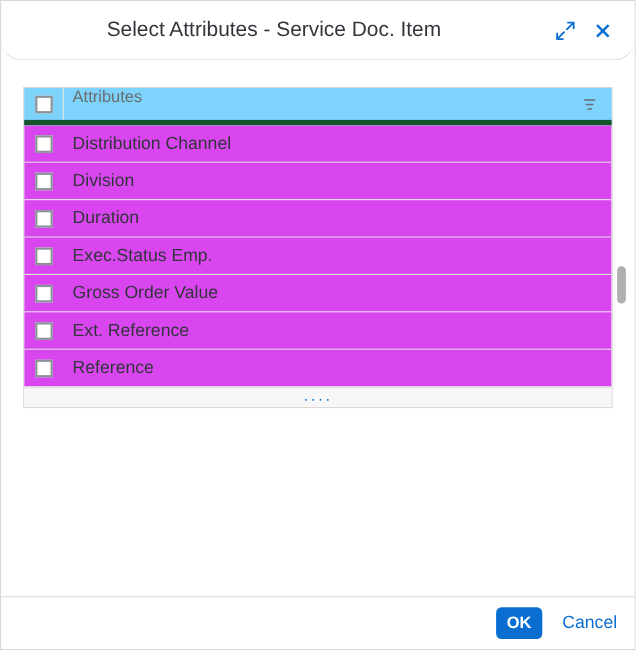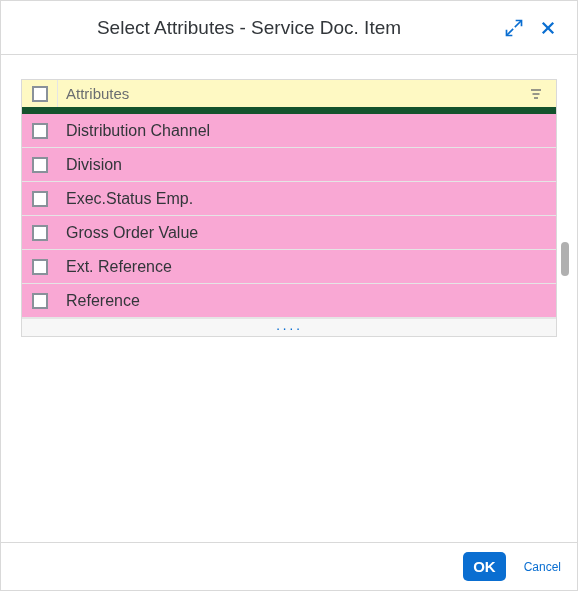--- a/index.html
+++ b/index.html
@@ -1,36 +1,36 @@
 <!DOCTYPE html>
 <html><head>
 <meta charset="utf-8">
 <style>
   * { box-sizing: border-box; margin:0; padding:0; }
   html,body { width:578px; height:591px; font-family: Arial, Helvetica, sans-serif; background:#fff; color:#32363a; overflow:hidden; }
   .dialog { width:578px; height:591px; display:flex; flex-direction:column; border:1px solid #d9d9d9; background:#fff; }
-  .titlebar { height:54px; display:flex; align-items:center; border-bottom:1px solid #d9d9d9; padding:0 12px 0 0; }
+  .titlebar { height:54px; display:flex; align-items:center; border-bottom:1px solid #d9d9d9; padding:0 12px 0 0;border-radius:19px; }
   .titlebar .title { flex:1; text-align:center; font-size:19px; color:#32363a; }
   .titlebar .icon-btn { width:34px; height:34px; display:flex; align-items:center; justify-content:center; cursor:pointer; color:#0a6ed1; }
   .content { flex:1; padding:24px 20px 8px 20px; overflow:hidden; display:flex; flex-direction:column; }
   .section-title { font-size:21px; color:#32363a; margin:0 0 16px 20px; }
   .table-wrap { border:1px solid #d9d9d9; display:flex; flex-direction:column; min-height:0; position:relative; }
-  .header-row { display:flex; align-items:center; height:34px; background:#fef9c3; border-bottom:7px solid #14532d; }
+  .header-row { display:flex; height:34px; background:#7dd3fc; border-bottom:5px solid #14532d; }
   .header-row .chk-cell { width:36px; display:flex; align-items:center; justify-content:center; border-right:1px solid #e5e5e5; height:100%; }
   .header-row .hdr-label { flex:1; padding-left:8px; font-size:15px; color:#6a6d70; }
   .header-row .sort-btn { width:40px; display:flex; align-items:center; justify-content:center; color:#6a6d70; cursor:pointer; height:100%; }
   .rows { overflow-y:auto; flex:1; position:relative; }
-  .row { display:flex; align-items:center; height:34px; border-bottom:1px solid #e5e5e5; background:#f9a8d4; }
+  .row { display:flex; align-items:center; height:34px; border-bottom:1px solid #e5e5e5; background:#d946ef; }
   .row .chk-cell { width:36px; display:flex; align-items:center; justify-content:center; height:100%; }
   .row .lbl { flex:1; padding-left:8px; font-size:16px; color:#32363a; white-space:nowrap; overflow:hidden; text-overflow:ellipsis; }
   .chkbox { width:16px; height:16px; border:2px solid #89919a; background:#fff; cursor:pointer; }
   .more-bar { height:18px; display:flex; align-items:center; justify-content:center; background:#f7f7f7; border-top:1px solid #e5e5e5; cursor:pointer; color:#0a6ed1; font-size:14px; letter-spacing:2px; }
   .footer { height:48px; border-top:1px solid #d9d9d9; display:flex; align-items:center; justify-content:flex-end; padding:0 16px; gap:18px; }
   .btn-primary { background:#0a6ed1; color:#fff; font-size:15px; font-weight:bold; border:none; border-radius:5px; padding:6px 10px; cursor:pointer; }
-  .btn-link { background:none; border:none; color:#0a6ed1; font-size:12px; cursor:pointer;text-align:right; }
+  .btn-link { background:none; border:none; color:#0a6ed1; font-size:16px; cursor:pointer;text-align:right; }
   .scroll-thumb { position:absolute; right:-13px; top:162px; width:8px; height:34px; background:#b0b0b0; border-radius:4px; }
   
   .rows::-webkit-scrollbar{width:0}
 </style>
 </head>
 <body>
 
 <div class="dialog">
 
   <div class="titlebar">
@@ -78,20 +78,26 @@
         <div class="row">
           <div class="chk-cell">
               <div class="chkbox"></div>
             </div>
           <div class="lbl">Division</div>
         </div>
         <div class="row">
           <div class="chk-cell">
               <div class="chkbox"></div>
             </div>
+          <div class="lbl">Duration</div>
+        </div>
+        <div class="row">
+          <div class="chk-cell">
+              <div class="chkbox"></div>
+            </div>
           <div class="lbl">Exec.Status Emp.</div>
         </div>
         <div class="row">
           <div class="chk-cell">
               <div class="chkbox"></div>
             </div>
           <div class="lbl">Gross Order Value</div>
         </div>
         <div class="row">
           <div class="chk-cell">

